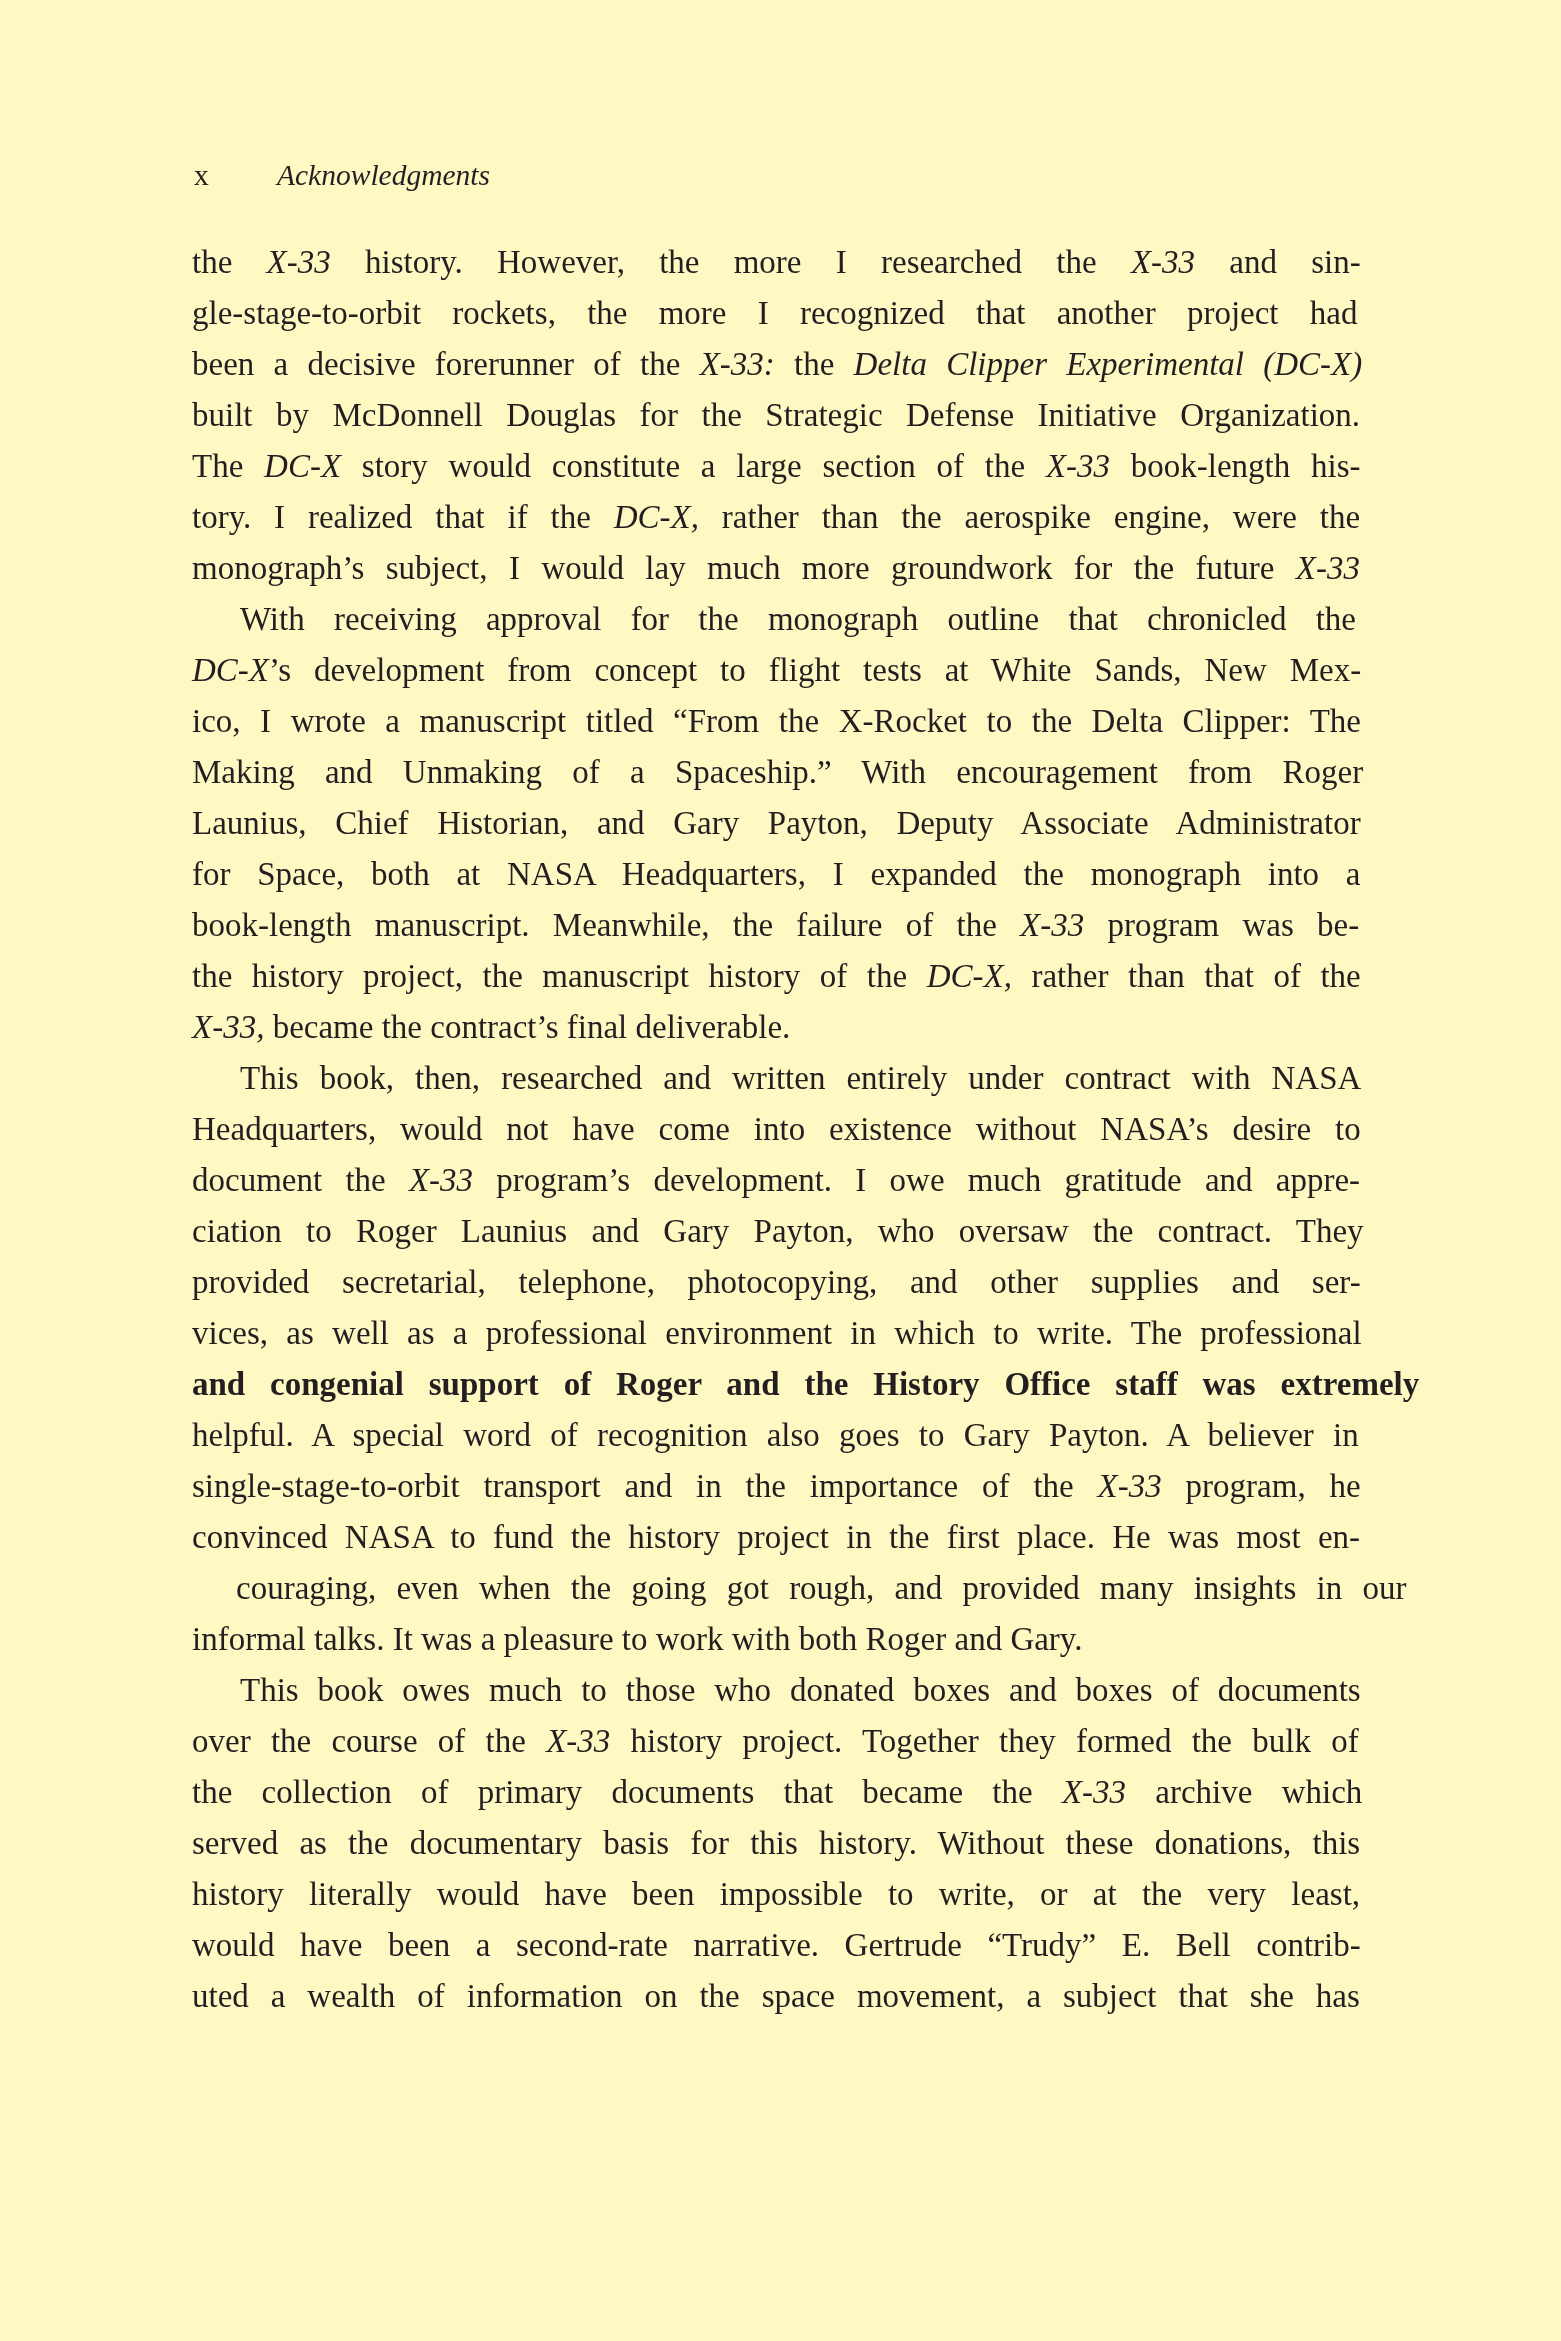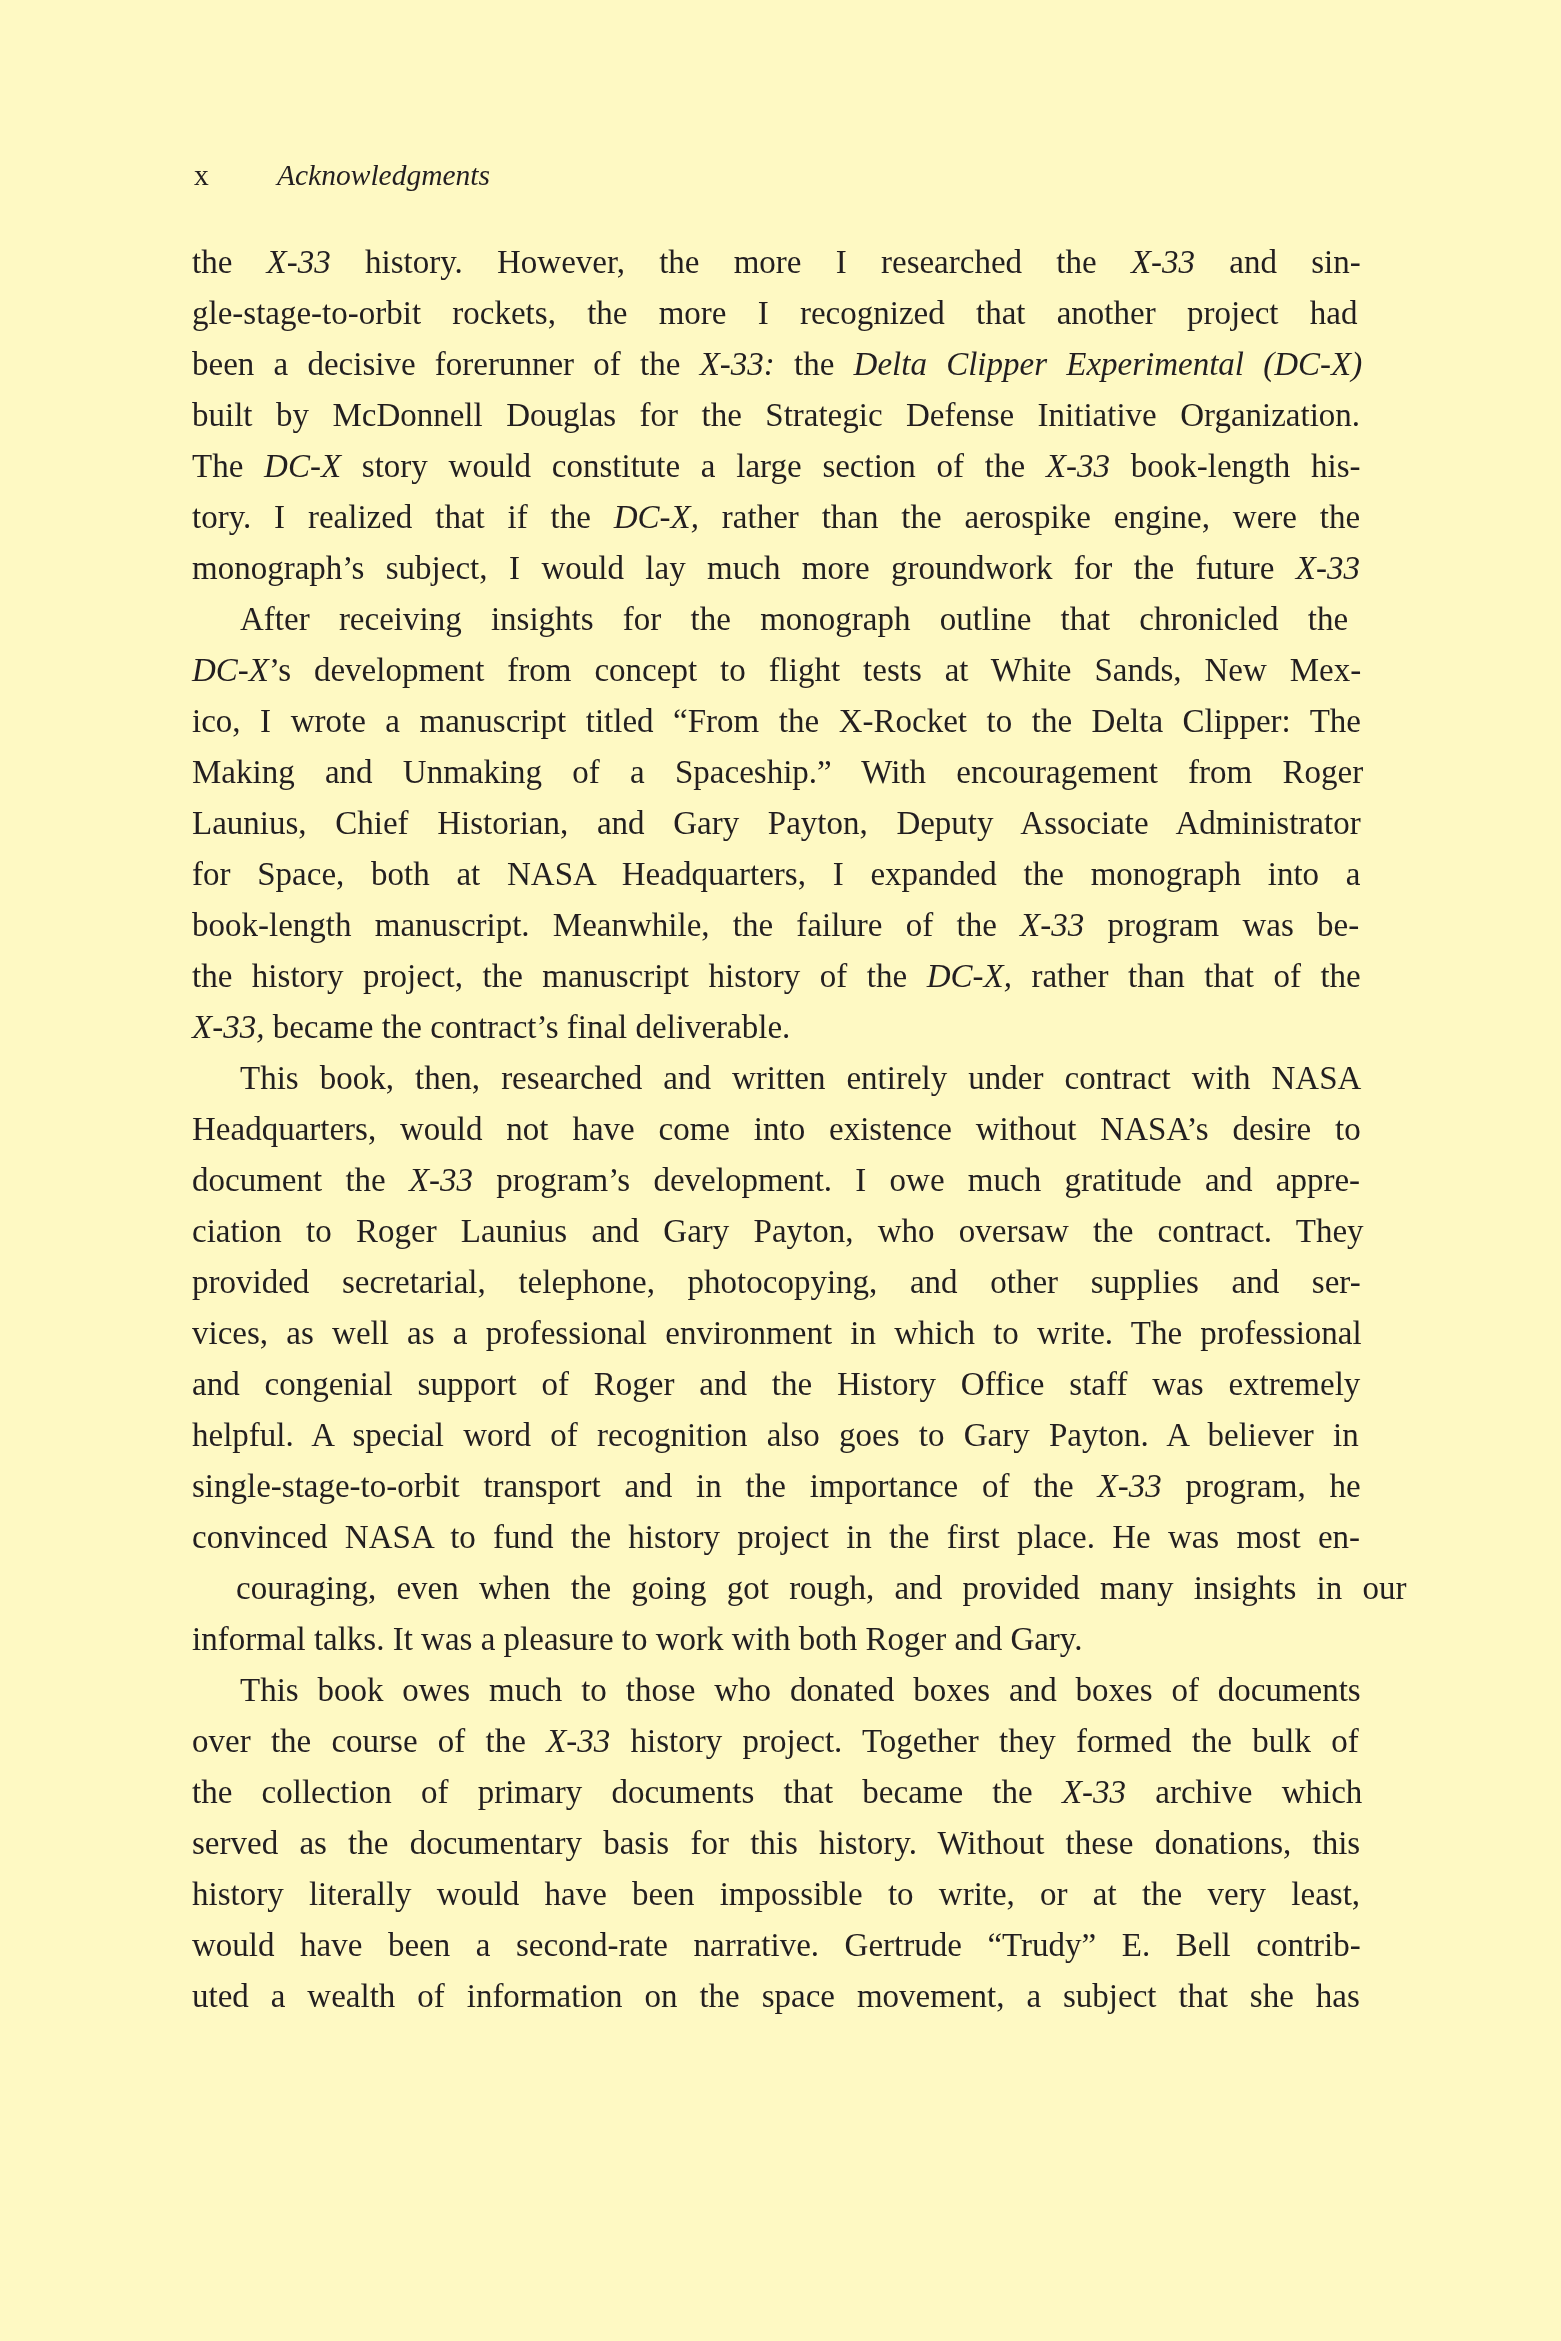--- a/index.html
+++ b/index.html
@@ -97,21 +97,21 @@
         </div>
         <div class="line">
           <span class="inner" style="display: block; width: 1168px; box-sizing: border-box; word-spacing: 14.6px; text-align: left; text-align-last: left;"><span class="seg">tory. I realized that if the </span><span class="seg italic">DC-X,</span><span class="seg"> rather than the aerospike engine, were the</span></span>
         </div>
         <div class="line">
           <span class="inner" style="display: block; width: 1168px; box-sizing: border-box; word-spacing: 13.2px; text-align: left; text-align-last: left;"><span class="seg">monograph’s subject, I would lay much more groundwork for the future </span><span class="seg italic">X-33</span></span>
         </div>
       </div>
       <div>
         <div class="line indent">
-          <span class="inner" style="display: block; width: 1168px; box-sizing: border-box; word-spacing: 21px; text-align: left; text-align-last: left;"><span class="seg">After receiving insights for the monograph outline that chronicled the</span></span>
+          <span class="inner" style="display: block; width: 1168px; box-sizing: border-box; word-spacing: 21px; text-align: left; text-align-last: left;"><span class="seg">With receiving approval for the monograph outline that chronicled the</span></span>
         </div>
         <div class="line">
           <span class="inner" style="display: block; width: 1168px; box-sizing: border-box; word-spacing: 14.7px; text-align: left; text-align-last: left;"><span class="seg italic">DC-X</span><span class="seg">’s development from concept to flight tests at White Sands, New Mex-</span></span>
         </div>
         <div class="line">
           <span class="inner" style="display: block; width: 1168px; box-sizing: border-box; word-spacing: 11.3px; text-align: left; text-align-last: left;"><span class="seg">ico, I wrote a manuscript titled “From the X-Rocket to the Delta Clipper: The</span></span>
         </div>
         <div class="line">
           <span class="inner" style="display: block; width: 1168px; box-sizing: border-box; word-spacing: 22px; text-align: left; text-align-last: left;"><span class="seg">Making and Unmaking of a Spaceship.” With encouragement from Roger</span></span>
         </div>
@@ -144,21 +144,21 @@
         <div class="line">
           <span class="inner" style="display: block; width: 1168px; box-sizing: border-box; word-spacing: 16px; text-align: left; text-align-last: left;"><span class="seg">ciation to Roger Launius and Gary Payton, who oversaw the contract. They</span></span>
         </div>
         <div class="line">
           <span class="inner" style="display: block; width: 1168px; box-sizing: border-box; word-spacing: 24.4px; text-align: left; text-align-last: left;"><span class="seg">provided secretarial, telephone, photocopying, and other supplies and ser-</span></span>
         </div>
         <div class="line">
           <span class="inner" style="display: block; width: 1168px; box-sizing: border-box; word-spacing: 10px; text-align: left; text-align-last: left;"><span class="seg">vices, as well as a professional environment in which to write. The professional</span></span>
         </div>
         <div class="line">
-          <span class="inner" style="display: block; width: 1168px; box-sizing: border-box; word-spacing: 16.6px; text-align: left; text-align-last: left;"><span class="seg">and congenial support of Roger and the History Office staff was extremely</span></span>
+          <span class="inner" style="display: block; width: 1168px; box-sizing: border-box; word-spacing: 16.6px; text-align: left; text-align-last: left; font-weight: bold;"><span class="seg">and congenial support of Roger and the History Office staff was extremely</span></span>
         </div>
         <div class="line">
           <span class="inner" style="display: block; width: 1168px; box-sizing: border-box; word-spacing: 11px; text-align: left; text-align-last: left;"><span class="seg">helpful. A special word of recognition also goes to Gary Payton. A believer in</span></span>
         </div>
         <div class="line">
           <span class="inner" style="display: block; width: 1168px; box-sizing: border-box; word-spacing: 15.6px; text-align: left; text-align-last: left;"><span class="seg">single-stage-to-orbit transport and in the importance of the </span><span class="seg italic">X-33</span><span class="seg"> program, he</span></span>
         </div>
         <div class="line">
           <span class="inner" style="display: block; width: 1168px; box-sizing: border-box; word-spacing: 9px; text-align: right; text-align-last: left;"><span class="seg">convinced NASA to fund the history project in the first place. He was most en-</span></span>
         </div>

